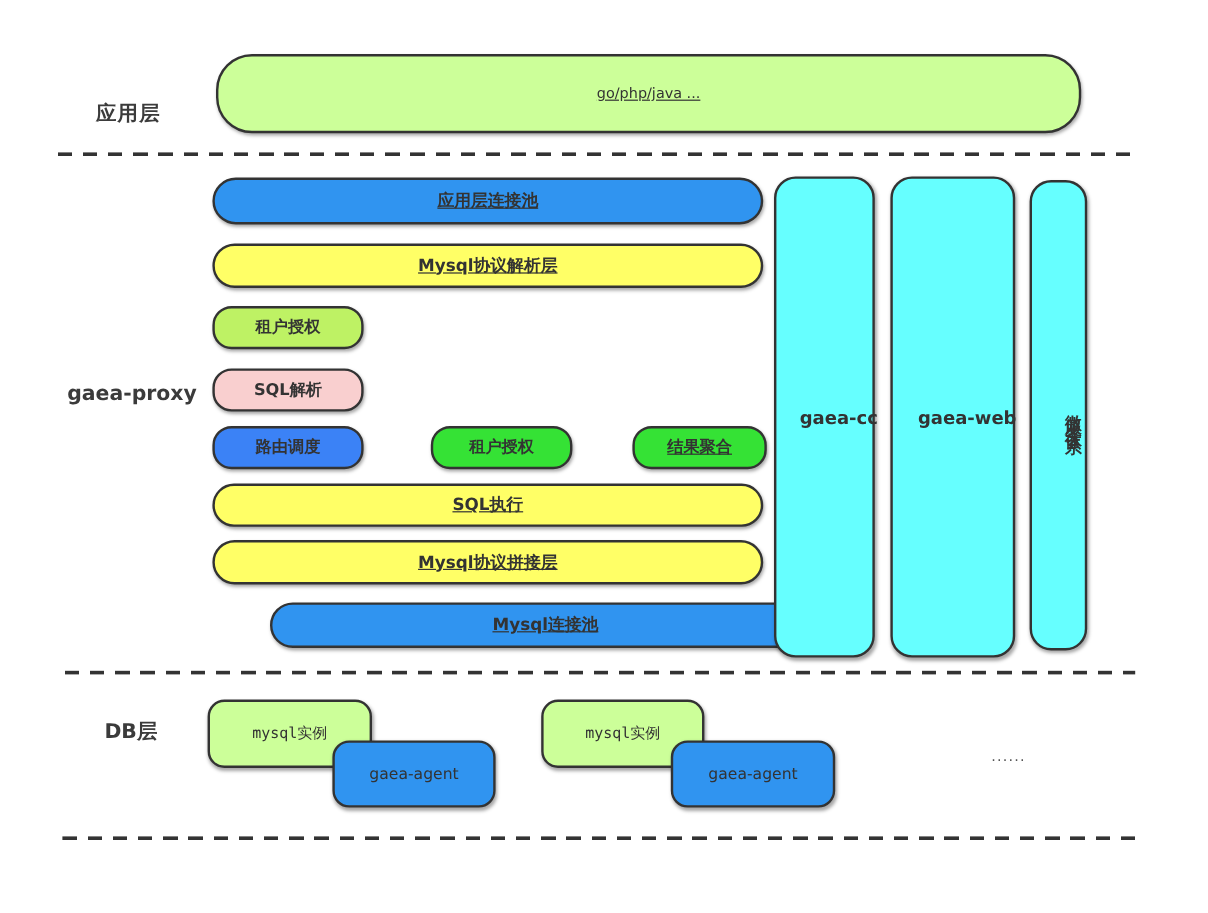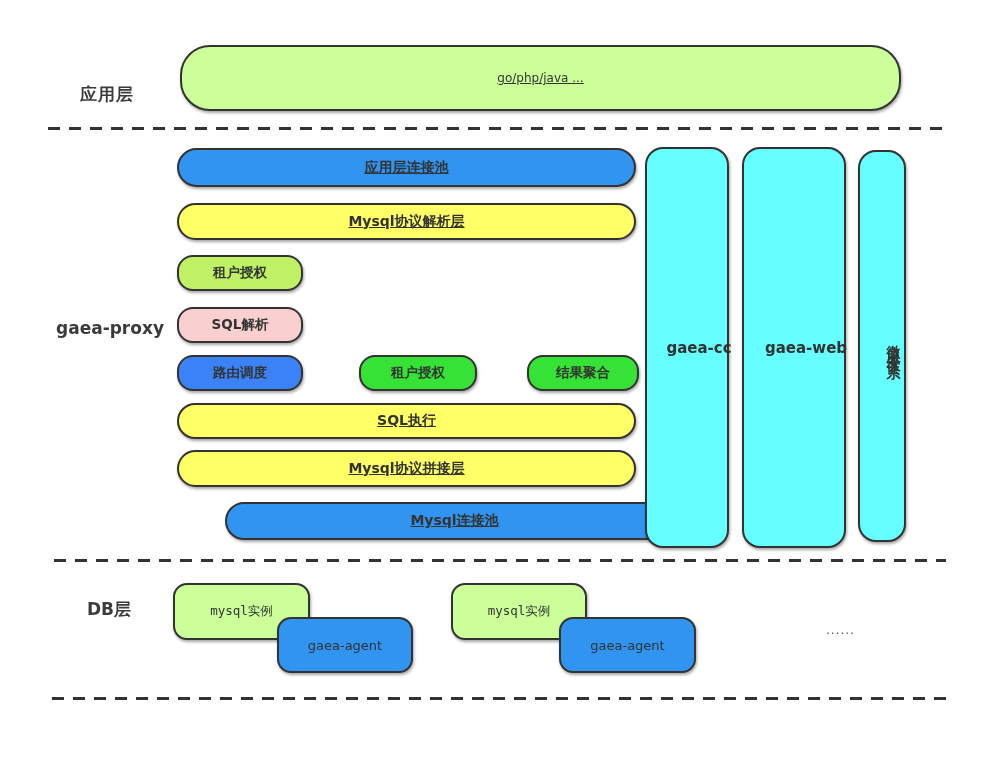--- a/index.html
+++ b/index.html
@@ -87,21 +87,21 @@
   <div class="box wide" style="left:177px; top:203px; width:459px; height:37px; background:#ffff66;">Mysql协议解析层</div>
 
   <div class="box small" style="left:177px; top:255px; width:126px; height:36px; background:#bef264;">租户授权</div>
 
   <div class="box small" style="left:177px; top:307px; width:126px; height:36px; background:#f9cfcf;">SQL解析</div>
 
   <div class="box small" style="left:177px; top:355px; width:126px; height:36px; background:#3b82f6;">路由调度</div>
 
   <div class="box small" style="left:359px; top:355px; width:118px; height:36px; background:#35e235;">租户授权</div>
 
-  <div class="box small" style="left:527px; top:355px; width:112px; height:36px; background:#35e235;">结果聚合</div>
+  <div class="box small" style="left:527px; top:355px; width:112px; height:36px; background:#35e235;text-decoration:underline;">结果聚合</div>
 
   <div class="box wide" style="left:177px; top:403px; width:459px; height:36px; background:#ffff66;">SQL执行</div>
 
   <div class="box wide" style="left:177px; top:450px; width:459px; height:37px; background:#ffff66;">Mysql协议拼接层</div>
 
   <div class="box wide" style="left:177px; top:502px; width:459px; height:38px; background:#3094f0;margin-left:48px;">Mysql连接池</div>
 
   <div class="box col" style="left:645px; top:147px; width:84px; height:401px; background:#66ffff;">gaea-cc</div>
 
   <div class="box col" style="left:742px; top:147px; width:104px; height:401px; background:#66ffff;">gaea-web</div>

